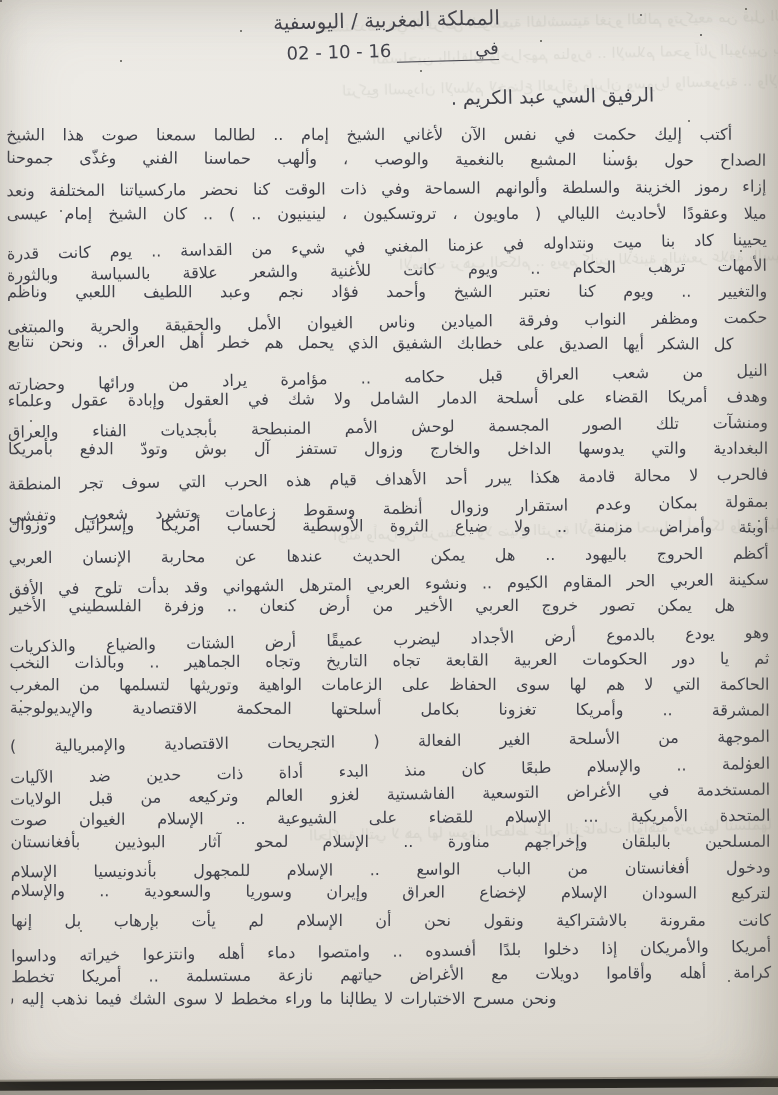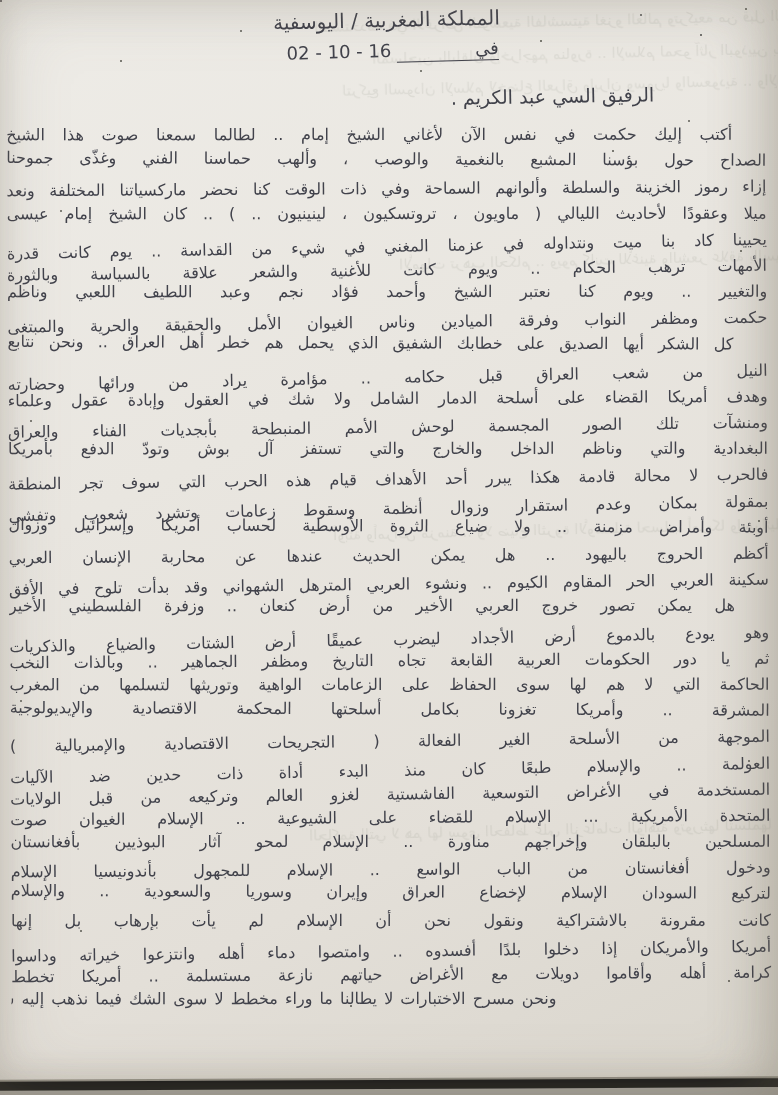--- a/index.html
+++ b/index.html
@@ -106,29 +106,29 @@
         <div class="hline full">إزاء رموز الخزينة والسلطة وألوانهم السماحة وفي ذات الوقت كنا نحضر ماركسياتنا المختلفة ونعد</div>
         <div class="hline full">ميلا وعقودًا لأحاديث الليالي ( ماويون ، تروتسكيون ، لينينيون .. ) .. كان الشيخ إمام عيسى</div>
         <div class="hline full">يحيينا كاد بنا ميت ونتداوله في عزمنا المغني في شيء من القداسة .. يوم كانت قدرة</div>
         <div class="hline full">الأمهات ترهب الحكام .. ويوم كانت للأغنية والشعر علاقة بالسياسة وبالثورة</div>
         <div class="hline full">والتغيير .. ويوم كنا نعتبر الشيخ وأحمد فؤاد نجم وعبد اللطيف اللعبي وناظم</div>
         <div class="hline full">حكمت ومظفر النواب وفرقة الميادين وناس الغيوان الأمل والحقيقة والحرية والمبتغى</div>
         <div class="hline full indent">كل الشكر أيها الصديق على خطابك الشفيق الذي يحمل هم خطر أهل العراق .. ونحن نتابع</div>
         <div class="hline full">النيل من شعب العراق قبل حكامه .. مؤامرة يراد من ورائها وحضارته</div>
         <div class="hline full">وهدف أمريكا القضاء على أسلحة الدمار الشامل ولا شك في العقول وإبادة عقول وعلماء</div>
         <div class="hline full">ومنشآت تلك الصور المجسمة لوحش الأمم المنبطحة بأبجديات الفناء والعراق</div>
-        <div class="hline full">البغدادية والتي وناظم الداخل والخارج والتي تستفز آل بوش وتودّ الدفع بأمريكا</div>
+        <div class="hline full">البغدادية والتي يدوسها الداخل والخارج وزوال تستفز آل بوش وتودّ الدفع بأمريكا</div>
         <div class="hline full">فالحرب لا محالة قادمة هكذا يبرر أحد الأهداف قيام هذه الحرب التي سوف تجر المنطقة</div>
         <div class="hline full">بمقولة بمكان وعدم استقرار وزوال أنظمة وسقوط زعامات وتشرد شعوب وتفشي</div>
         <div class="hline full">أوبئة وأمراض مزمنة .. ولا ضياع الثروة الأوسطية لحساب أمريكا وإسرائيل وزوال</div>
         <div class="hline full">أكظم الحروج باليهود .. هل يمكن الحديث عندها عن محاربة الإنسان العربي</div>
         <div class="hline full">سكينة العربي الحر المقاوم الكيوم .. ونشوء العربي المترهل الشهواني وقد بدأت تلوح في الأفق</div>
         <div class="hline full indent">هل يمكن تصور خروج العربي الأخير من أرض كنعان .. وزفرة الفلسطيني الأخير</div>
         <div class="hline full">وهو يودع بالدموع أرض الأجداد ليضرب عميقًا أرض الشتات والضياع والذكريات</div>
-        <div class="hline full">ثم يا دور الحكومات العربية القابعة تجاه التاريخ ومظفر الجماهير .. وبالذات النخب</div>
+        <div class="hline full">ثم يا دور الحكومات العربية القابعة تجاه التاريخ وتجاه الجماهير .. وبالذات النخب</div>
         <div class="hline full">الحاكمة التي لا هم لها سوى الحفاظ على الزعامات الواهية وتوريثها لتسلمها من المغرب</div>
         <div class="hline full">المشرقة .. وأمريكا تغزونا بكامل أسلحتها المحكمة الاقتصادية والإيديولوجية</div>
         <div class="hline full">الموجهة من الأسلحة الغير الفعالة ( التجريحات الاقتصادية والإمبريالية )</div>
         <div class="hline full">العولمة .. والإسلام طبعًا كان منذ البدء أداة ذات حدين ضد الآليات</div>
         <div class="hline full">المستخدمة في الأغراض التوسعية الفاشستية لغزو العالم وتركيعه من قبل الولايات</div>
         <div class="hline full">المتحدة الأمريكية ... الإسلام للقضاء على الشيوعية .. الإسلام الغيوان صوت</div>
         <div class="hline full">المسلحين بالبلقان وإخراجهم مناورة .. الإسلام لمحو آثار البوذيين بأفغانستان</div>
         <div class="hline full">ودخول أفغانستان من الباب الواسع .. الإسلام للمجهول بأندونيسيا الإسلام</div>
         <div class="hline full">لتركيع السودان الإسلام لإخضاع العراق وإيران وسوريا والسعودية .. والإسلام</div>
         <div class="hline full">كانت مقرونة بالاشتراكية ونقول نحن أن الإسلام لم يأت بإرهاب بل إنها</div>

